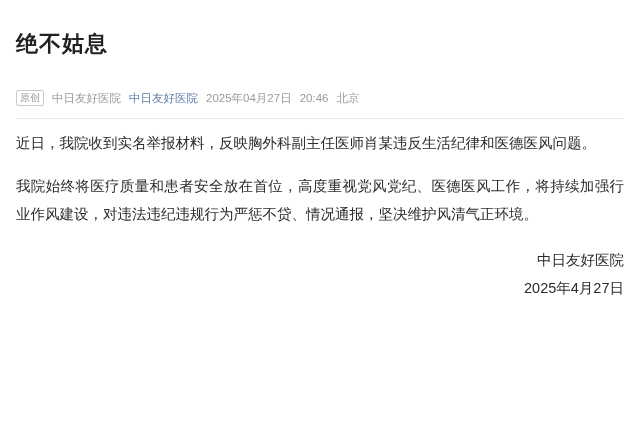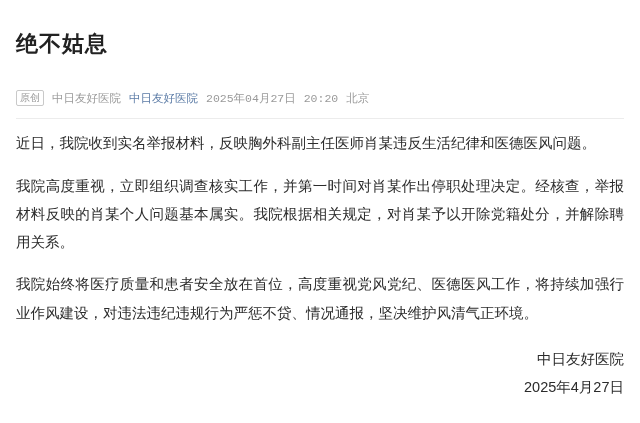--- a/index.html
+++ b/index.html
@@ -51,21 +51,20 @@
     padding: 2px 3px;
   }
   .meta-source {
     color: #9a9a9a;
   }
   .meta-account {
     color: #5b7ba6;
   }
   .meta-date, .meta-time, .meta-location {
     color: #9a9a9a;
-    font-family: Liberation Mono, monospace;
   }
   .divider {
     height: 1px;
     background: #ececec;
     margin-top: 6px;
     margin-bottom: 10px;
   }
   .body {
     font-size: 14.5px;
     line-height: 1.95;
@@ -92,29 +91,28 @@
 
 <div class="page">
 
   <h1 class="title">绝不姑息</h1>
 
   <div class="meta-row">
     <span class="badge-original">原创</span>
     <span class="meta-source">中日友好医院</span>
     <span class="meta-account">中日友好医院</span>
     <span class="meta-date">2025年04月27日</span>
-    <span class="meta-time">20:20</span>
+    <span class="meta-time">20:46</span>
     <span class="meta-location">北京</span>
   </div>
 
   <div class="divider"></div>
 
   <div class="body">
     <p class="para">近日，我院收到实名举报材料，反映胸外科副主任医师肖某违反生活纪律和医德医风问题。</p>
-    <p class="para">我院高度重视，立即组织调查核实工作，并第一时间对肖某作出停职处理决定。经核查，举报材料反映的肖某个人问题基本属实。我院根据相关规定，对肖某予以开除党籍处分，并解除聘用关系。</p>
     <p class="para">我院始终将医疗质量和患者安全放在首位，高度重视党风党纪、医德医风工作，将持续加强行业作风建设，对违法违纪违规行为严惩不贷、情况通报，坚决维护风清气正环境。</p>
   </div>
 
   <div class="signature">
     <span class="sign-line">中日友好医院</span>
     <span class="sign-line">2025年4月27日</span>
   </div>
 
 </div>
 

